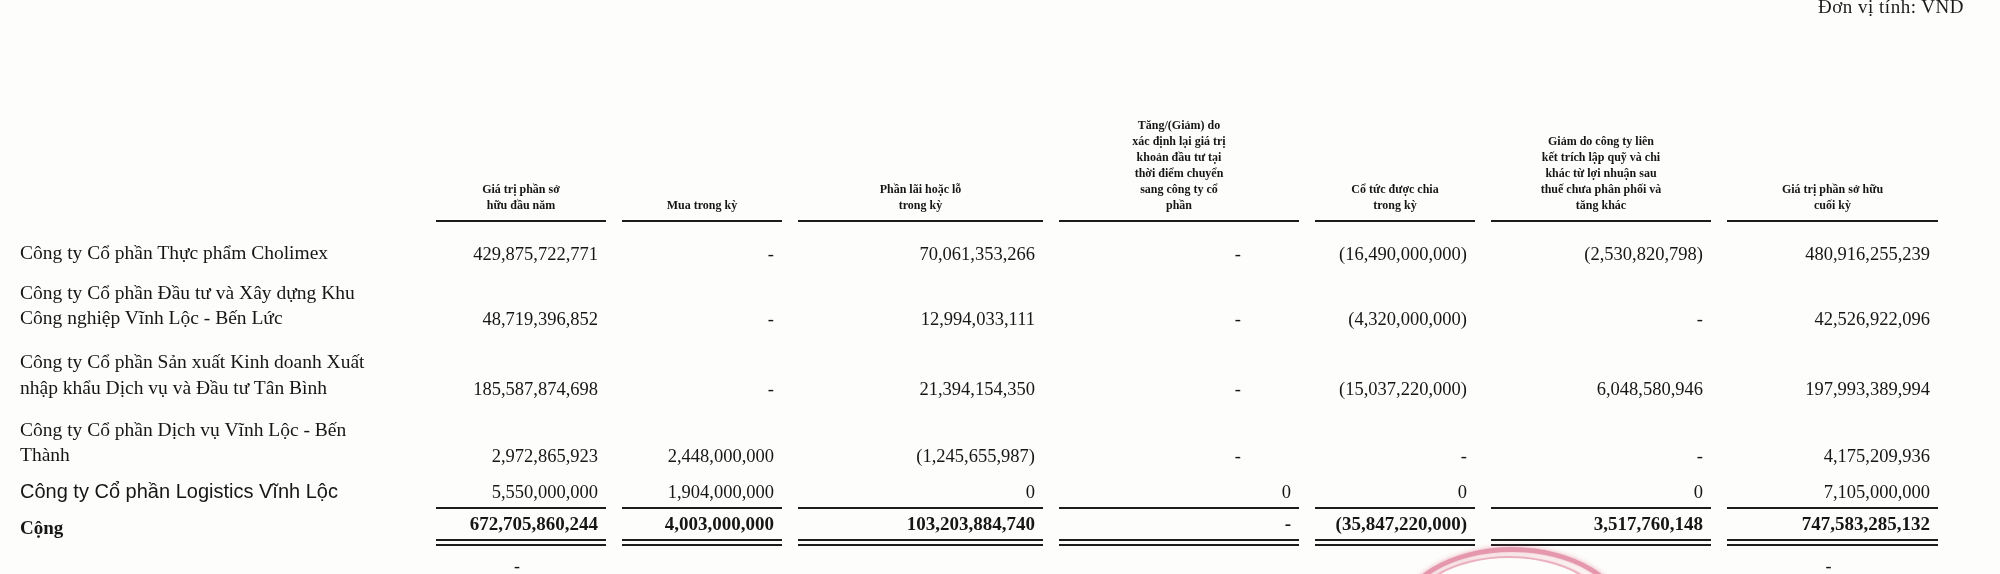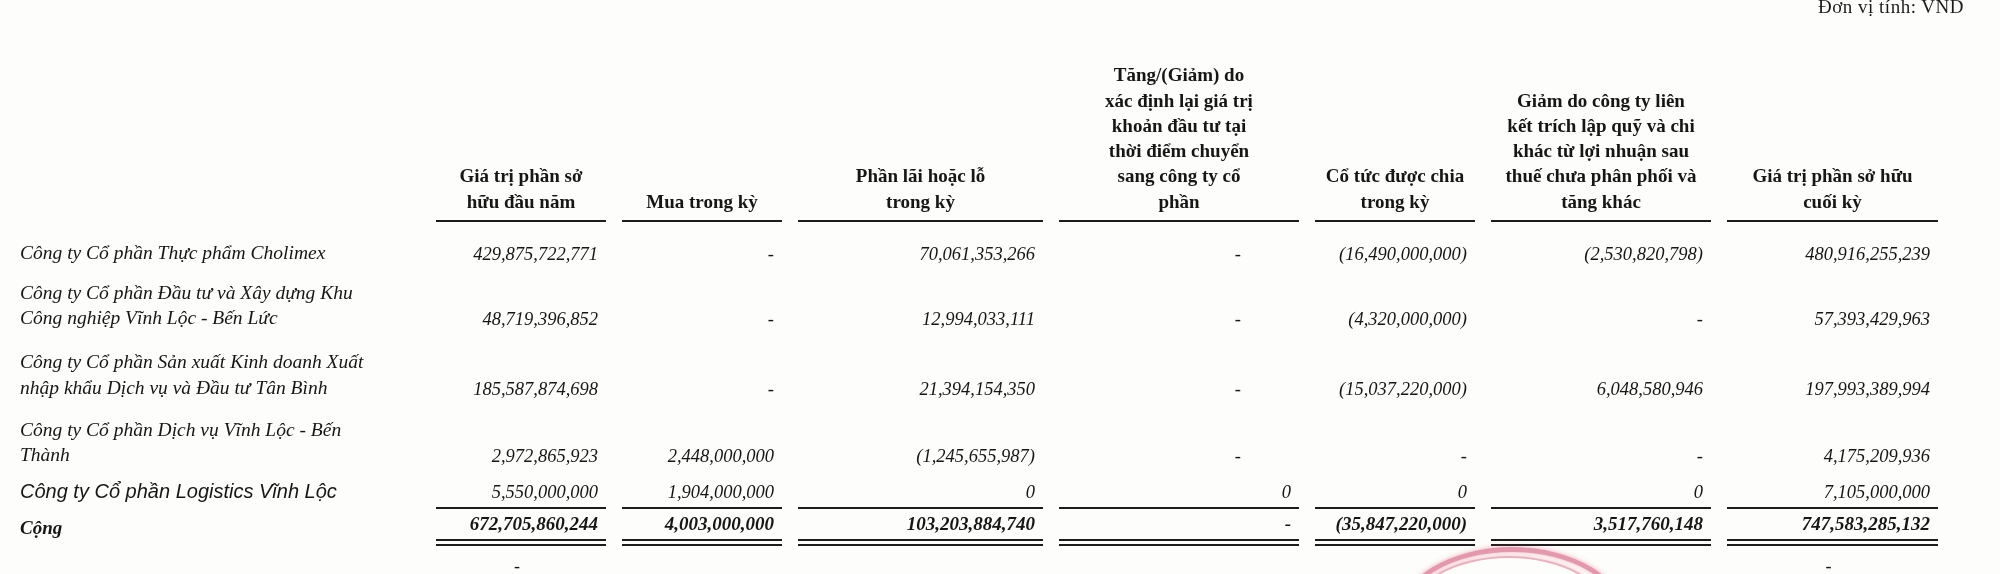--- a/index.html
+++ b/index.html
@@ -18,28 +18,28 @@
   }
   col.c-name{width:400px;}
   col.c1{width:170px;}
   col.c2{width:160px;}
   col.c3{width:245px;}
   col.c4{width:240px;}
   col.c5{width:160px;}
   col.c6{width:220px;}
   col.c7{width:211px;}
   th{
-    vertical-align:bottom;font-weight:bold;font-size:19px;line-height:1.33;
+    vertical-align:bottom;font-weight:bold;font-size:12px;line-height:1.33;
     text-align:center;white-space:pre-line;padding:0 2px 6px 2px;
     border-bottom:2.5px solid #1c1c1c;height:198px;
   }
   th.name-col{border-bottom:none;}
   td{
     vertical-align:bottom;font-size:18.5px;text-align:right;
-    padding:4px 8px 4px 0;line-height:1.3;font-style:italic;
+    padding:4px 8px 4px 0;line-height:1.3;
   }
   td.name{
     text-align:left;font-size:19.5px;white-space:pre-line;line-height:1.32;
     padding-right:0;
   }
   tr.r1 td{padding-top:18px;padding-bottom:10px;}
   tr.r2 td{padding-bottom:12px;}
   tr.r3 td{padding-top:6px;padding-bottom:12px;}
   tr.r4 td{padding-bottom:6px;}
   tr.r5 td{padding-bottom:2px;margin-left:8px;}
@@ -122,21 +122,21 @@
       </tr>
       <tr class="r2">
         <td class="name">Công ty Cổ phần Đầu tư và Xây dựng Khu
 Công nghiệp Vĩnh Lộc - Bến Lức</td>
         <td class="v">48,719,396,852</td>
         <td class="v">-</td>
         <td class="v">12,994,033,111</td>
         <td class="v pd">-</td>
         <td class="v">(4,320,000,000)</td>
         <td class="v">-</td>
-        <td class="v">57,393,429,963</td>
+        <td class="v">42,526,922,096</td>
       </tr>
       <tr class="r3">
         <td class="name">Công ty Cổ phần Sản xuất Kinh doanh Xuất
 nhập khẩu Dịch vụ và Đầu tư Tân Bình</td>
         <td class="v">185,587,874,698</td>
         <td class="v">-</td>
         <td class="v">21,394,154,350</td>
         <td class="v pd">-</td>
         <td class="v">(15,037,220,000)</td>
         <td class="v">6,048,580,946</td>

